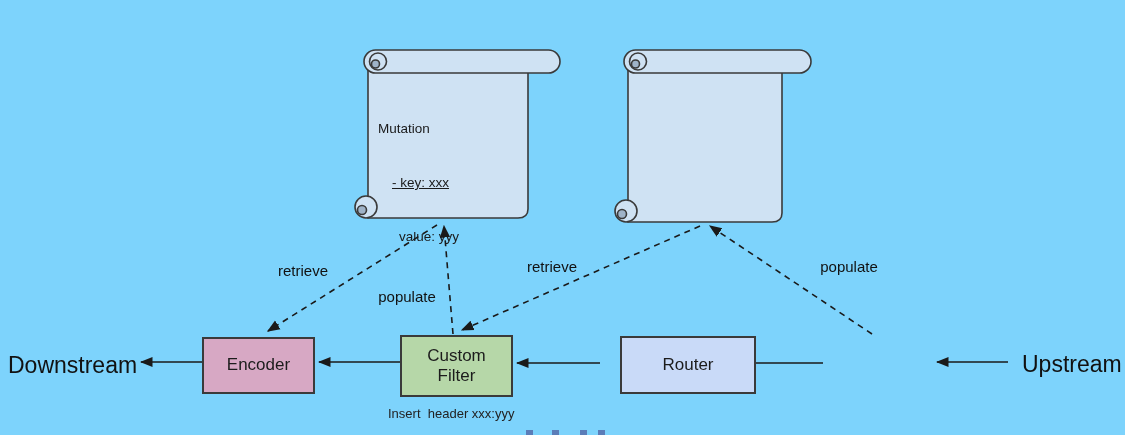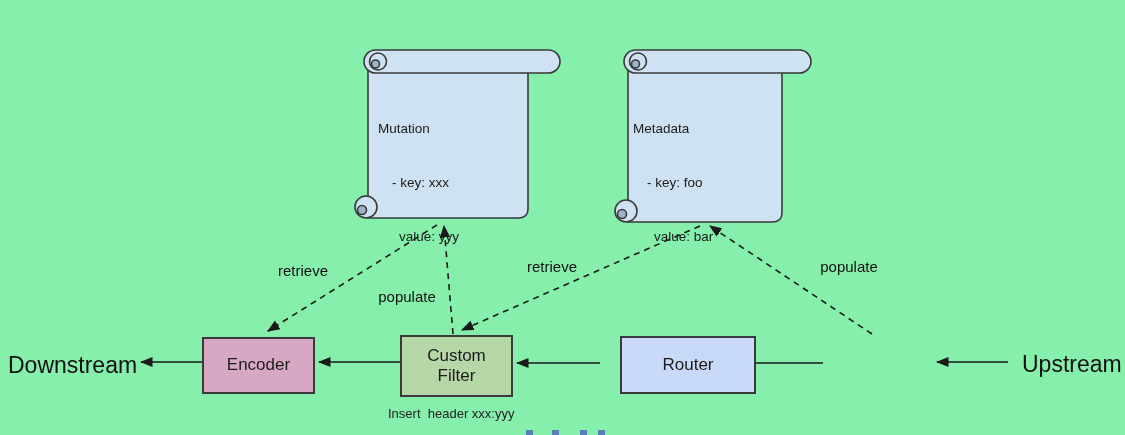--- a/index.html
+++ b/index.html
@@ -1,17 +1,17 @@
 <!DOCTYPE html>
 <html style="--node-pink: #d7a8c4; --node-green: #b6d7a8; --node-blue: #c9daf8; --scroll-blue: #cfe2f3; --scroll-inner: #9fb3c8; --stroke: #3a3a3a; --line: #1a1a1a; --clipped: #5b7db8;"><head>
 <meta charset="utf-8">
 <style>
   html,body{margin:0;padding:0;background:#ffffff;}
   .stage{
-    position:relative;width:1125px;height:435px;background:#86efac;overflow:hidden;
+    position:relative;width:1125px;height:435px;background:#7dd3fc;overflow:hidden;
     font-family:"Liberation Sans", sans-serif;color:#1f1f1f;
   }
   .stage svg{position:absolute;left:0;top:0;}
   .node{
     position:absolute;box-sizing:border-box;border:2px solid var(--stroke);
     display:flex;align-items:center;justify-content:center;text-align:center;
     font-size:17px;line-height:1.2;color:#1c1c1c;
   }
   .node-encoder{left:202px;top:337px;width:113px;height:57px;background:var(--node-pink);justify-content:center;}
   .node-filter {left:400px;top:335px;width:113px;height:62px;background:var(--node-green);}
@@ -20,21 +20,21 @@
   .node-decoder{left:823px;top:336px;width:110px;height:58px;background:var(--node-pink);}
   .endpoint{position:absolute;font-size:23px;color:#111;}
   .endpoint-down{left:8px;top:352px;}
   .endpoint-up{left:1022px;top:351px;}
   .edge-label{position:absolute;transform:translateX(-50%);font-size:15px;color:#111;white-space:nowrap;}
   .lbl-retrieve1{left:303px;top:262px;}
   .lbl-populate1{left:407px;top:288px;}
   .lbl-retrieve2{left:552px;top:258px;}
   .lbl-populate2{left:849px;top:258px;}
   .note-text{position:absolute;font-size:13.5px;line-height:18px;color:#1a1a1a;white-space:pre;}
-  .note-text .indent1{margin-left:14px;}
+  .note-text .indent1{margin-left:14px;text-decoration:underline;}
   .note-text .indent2{margin-left:21px;}
   .note1{left:378px;top:84px;}
   .note2{left:633px;top:84px;}
   .caption{position:absolute;left:388px;top:406px;font-size:13px;color:#222;white-space:pre;}
 </style>
 </head>
 <body>
 
 <div class="stage">
 
@@ -84,25 +84,20 @@
       <rect x="580" y="430" width="7" height="5"></rect>
       <rect x="598" y="430" width="7" height="5"></rect>
     </g>
   </svg>
 
   <div class="note-text note1">
     <div>Mutation</div>
     <div class="indent1">- key: xxx</div>
     <div class="indent2">value: yyy</div>
   </div>
-  <div class="note-text note2">
-    <div>Metadata</div>
-    <div class="indent1">- key: foo</div>
-    <div class="indent2">value: bar</div>
-  </div>
 
   <div class="node node-encoder">
     <span class="lbl">Encoder</span>
   </div>
   <div class="node node-filter">
     <span class="lbl">Custom Filter</span>
   </div>
   <div class="node node-router">
     <span class="lbl">Router</span>
   </div>

